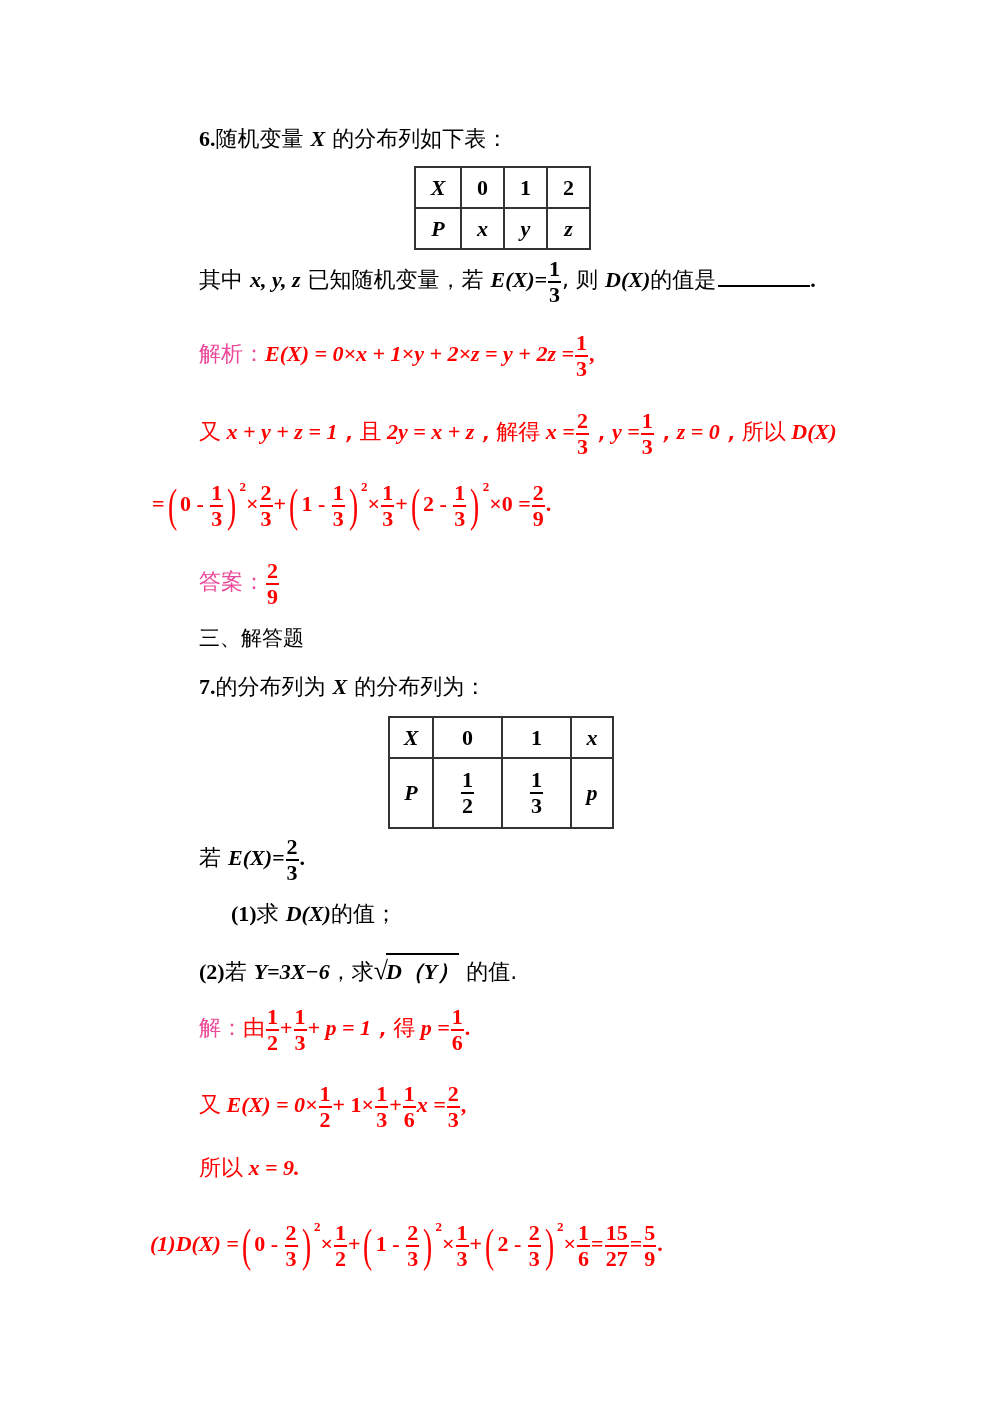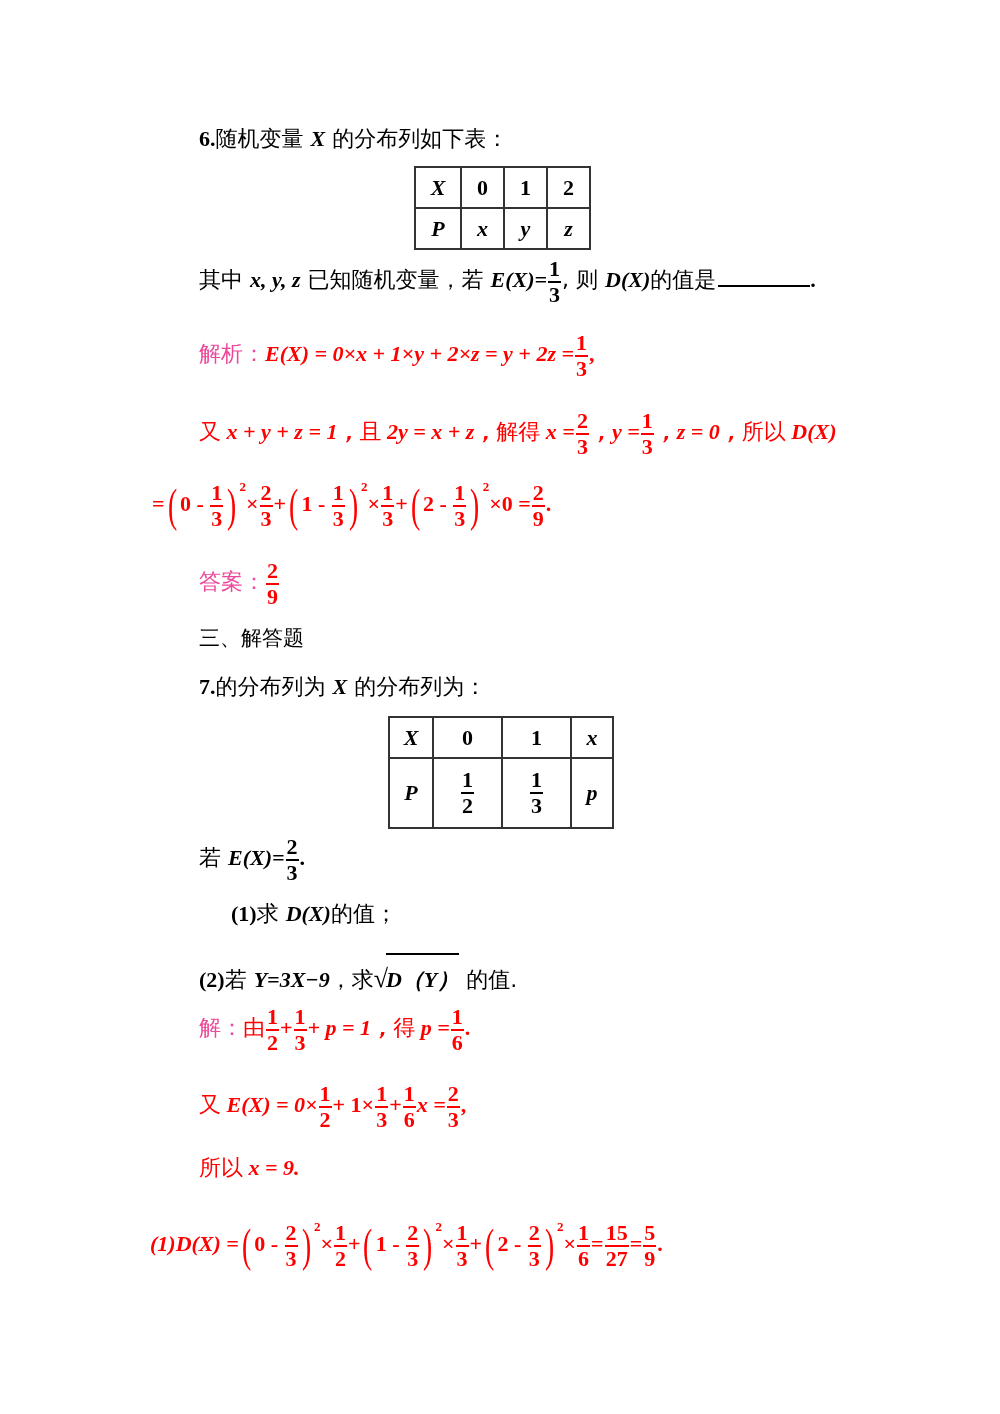--- a/index.html
+++ b/index.html
@@ -9,21 +9,21 @@
   .cn { font-family:"DejaVu Sans","Liberation Sans",sans-serif; font-weight:normal; }
   .i { font-style:italic; }
   .red { color:#ff0000; }
   .blue { color:#ec4899; }
   .frac { display:inline-block; vertical-align:middle; text-align:center; margin:0 1px; line-height:1; }
   .frac .n { display:block; padding:0 1px 1px; border-bottom:2px solid currentColor; }
   .frac .d { display:block; padding-top:1px; }
   .paren { display:inline-block; vertical-align:middle; font-size:46px; font-weight:normal; transform:scaleX(0.6); line-height:1; }
   .sup { font-size:13px; vertical-align:super; position:relative; top:-12px; }
   .blank { display:inline-block; width:92px; border-bottom:2px solid #000; margin-left:2px; }
-  .sqrt { display:inline-block; border-top:2px solid #000; padding-top:14px; margin-left:-2px; }
+  .sqrt { display:inline-block; border-top:2px solid #000; padding-top:6px; margin-left:-2px; }
   .rad { font-weight:normal; font-size:26px; }
 
   table.dist { position:absolute; border-collapse:collapse; font-size:22px; font-weight:bold; }
   table.dist td { border:2px solid #333; text-align:center; padding:0; }
 </style>
 </head>
 <body>
 
 <div class="line" style="left:199px; top:128px;">
   <span>6.</span><span class="cn">随机变量 </span><span class="i">X</span><span class="cn"> 的分布列如下表：</span>
@@ -91,21 +91,21 @@
 
 <div class="line" style="left:199px; top:836px;">
   <span class="cn">若 </span><span class="i">E(X)=</span><span class="frac"><span class="n">2</span><span class="d">3</span></span><span>.</span>
 </div>
 
 <div class="line" style="left:199px; top:903px;margin-left:32px;">
   <span>(1)</span><span class="cn">求 </span><span class="i">D(X)</span><span class="cn">的值；</span>
 </div>
 
 <div class="line" style="left:199px; top:953px;">
-  <span>(2)</span><span class="cn">若 </span><span class="i">Y=3X−9</span><span class="cn">，求</span><span class="rad">√</span><span class="sqrt i">D（Y）</span><span class="cn"> 的值.</span>
+  <span>(2)</span><span class="cn">若 </span><span class="i">Y=3X−6</span><span class="cn">，求</span><span class="rad">√</span><span class="sqrt i">D（Y）</span><span class="cn"> 的值.</span>
 </div>
 
 <div class="line red" style="left:199px; top:1006px;">
   <span class="cn blue">解：</span><span class="cn">由</span><span class="frac"><span class="n">1</span><span class="d">2</span></span><span>+</span><span class="frac"><span class="n">1</span><span class="d">3</span></span><span class="i">+ p = 1，</span><span class="cn">得</span><span class="i"> p =</span><span class="frac"><span class="n">1</span><span class="d">6</span></span><span>.</span>
 </div>
 
 <div class="line red" style="left:199px; top:1083px;">
   <span class="cn">又</span><span class="i"> E(X) = 0×</span><span class="frac"><span class="n">1</span><span class="d">2</span></span><span>+ 1×</span><span class="frac"><span class="n">1</span><span class="d">3</span></span><span>+</span><span class="frac"><span class="n">1</span><span class="d">6</span></span><span class="i">x =</span><span class="frac"><span class="n">2</span><span class="d">3</span></span><span>,</span>
 </div>
 

